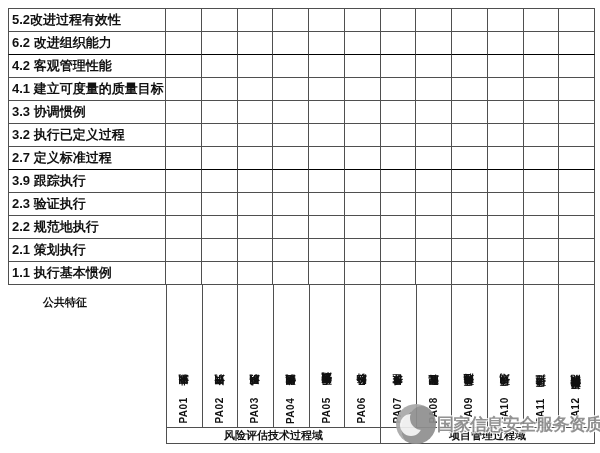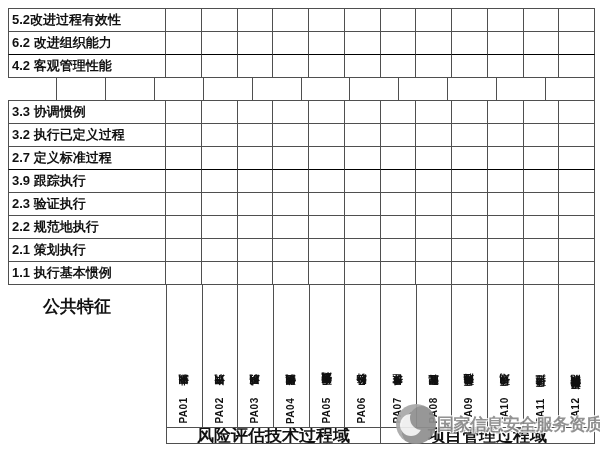--- a/index.html
+++ b/index.html
@@ -22,38 +22,38 @@
     border-top:1px solid var(--line);
     border-right:1px solid var(--line);
     font-size:13px;font-weight:bold;line-height:22px;
     padding-left:3px;white-space:nowrap;overflow:hidden;
   }
   .c{flex:1;border-top:1px solid var(--line);border-right:1px solid var(--line);background:#ffffff;}
   .row.lvl .lbl,.row.lvl .c{border-top-color:var(--line-dark);}
 
   
   .hdr-section{display:flex;height:143px;}
-  .hdr-left{flex:0 0 158px;width:158px;padding:10px 0 0 35px;font-size:17px;font-weight:bold;}
+  .hdr-left{flex:0 0 158px;width:158px;padding:10px 0 0 35px;font-size:11px;font-weight:bold;}
   .hcell{
     flex:1;border-right:1px solid var(--line);border-bottom:1px solid var(--line);
     display:flex;align-items:flex-end;justify-content:center;overflow:hidden;
   }
   .hcell.first{border-left:1px solid var(--line);}
   .vtext{
     writing-mode:vertical-rl;transform:rotate(180deg);
     font-size:10px;font-weight:bold;line-height:1.05;
     white-space:nowrap;margin-bottom:3px;letter-spacing:0.5px;
   }
 
   
   .grp-row{display:flex;height:16px;}
   .grp-left{flex:0 0 158px;width:158px;}
   .grp{
     flex:1;border-right:1px solid var(--line);border-bottom:1px solid var(--line);
-    text-align:center;font-size:17px;font-weight:bold;line-height:15px;
+    text-align:center;font-size:11px;font-weight:bold;line-height:15px;
     white-space:nowrap;overflow:hidden;
   }
   .grp.first{border-left:1px solid var(--line);}
 
   
   .watermark{position:absolute;left:396px;top:404px;display:flex;align-items:center;z-index:5;opacity:0.92;}
   .wm-logo{
     width:40px;height:40px;border-radius:50%;flex:0 0 40px;
     background:radial-gradient(circle at 62% 62%, #8f8f8f 0 55%, #a8a8a8 56% 100%);
     position:relative;overflow:hidden;
@@ -118,20 +118,21 @@
           <div class="c"></div>
           <div class="c"></div>
           <div class="c"></div>
           <div class="c"></div>
           <div class="c"></div>
           <div class="c"></div>
           <div class="c"></div>
           <div class="c"></div>
         </div>
       <div class="row">
+          <div class="lbl">4.1 建立可度量的质量目标</div>
           <div class="c"></div>
           <div class="c"></div>
           <div class="c"></div>
           <div class="c"></div>
           <div class="c"></div>
           <div class="c"></div>
           <div class="c"></div>
           <div class="c"></div>
           <div class="c"></div>
           <div class="c"></div>

